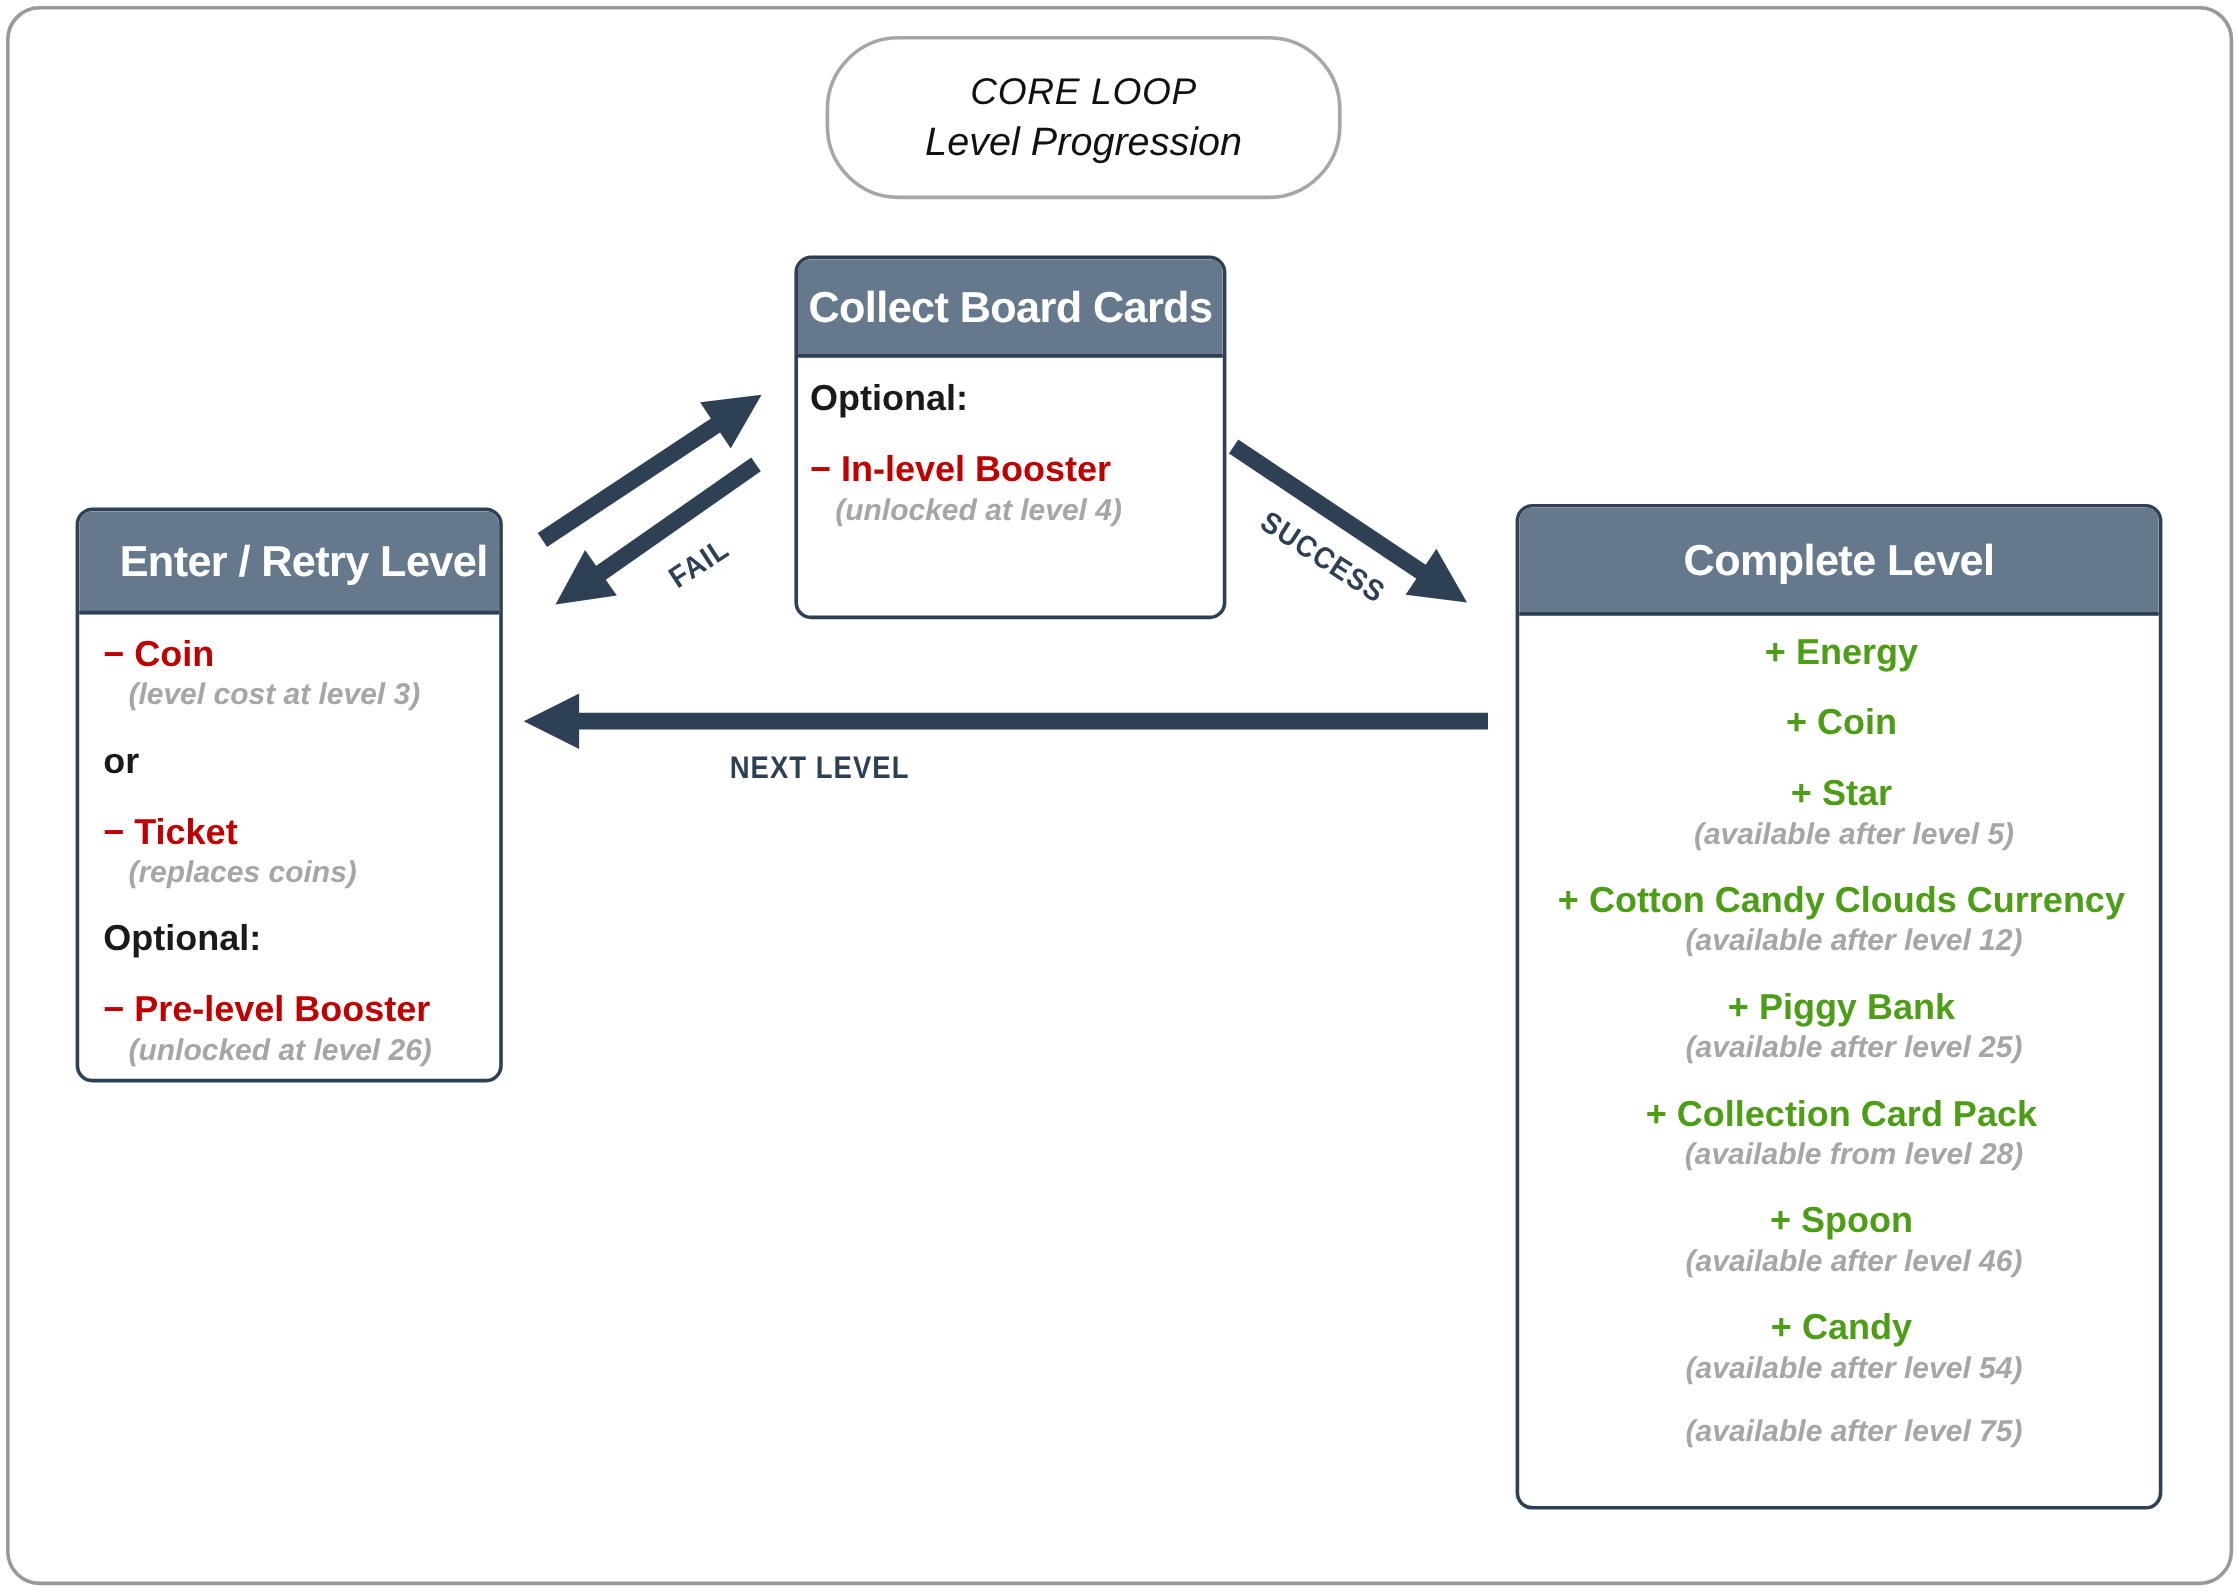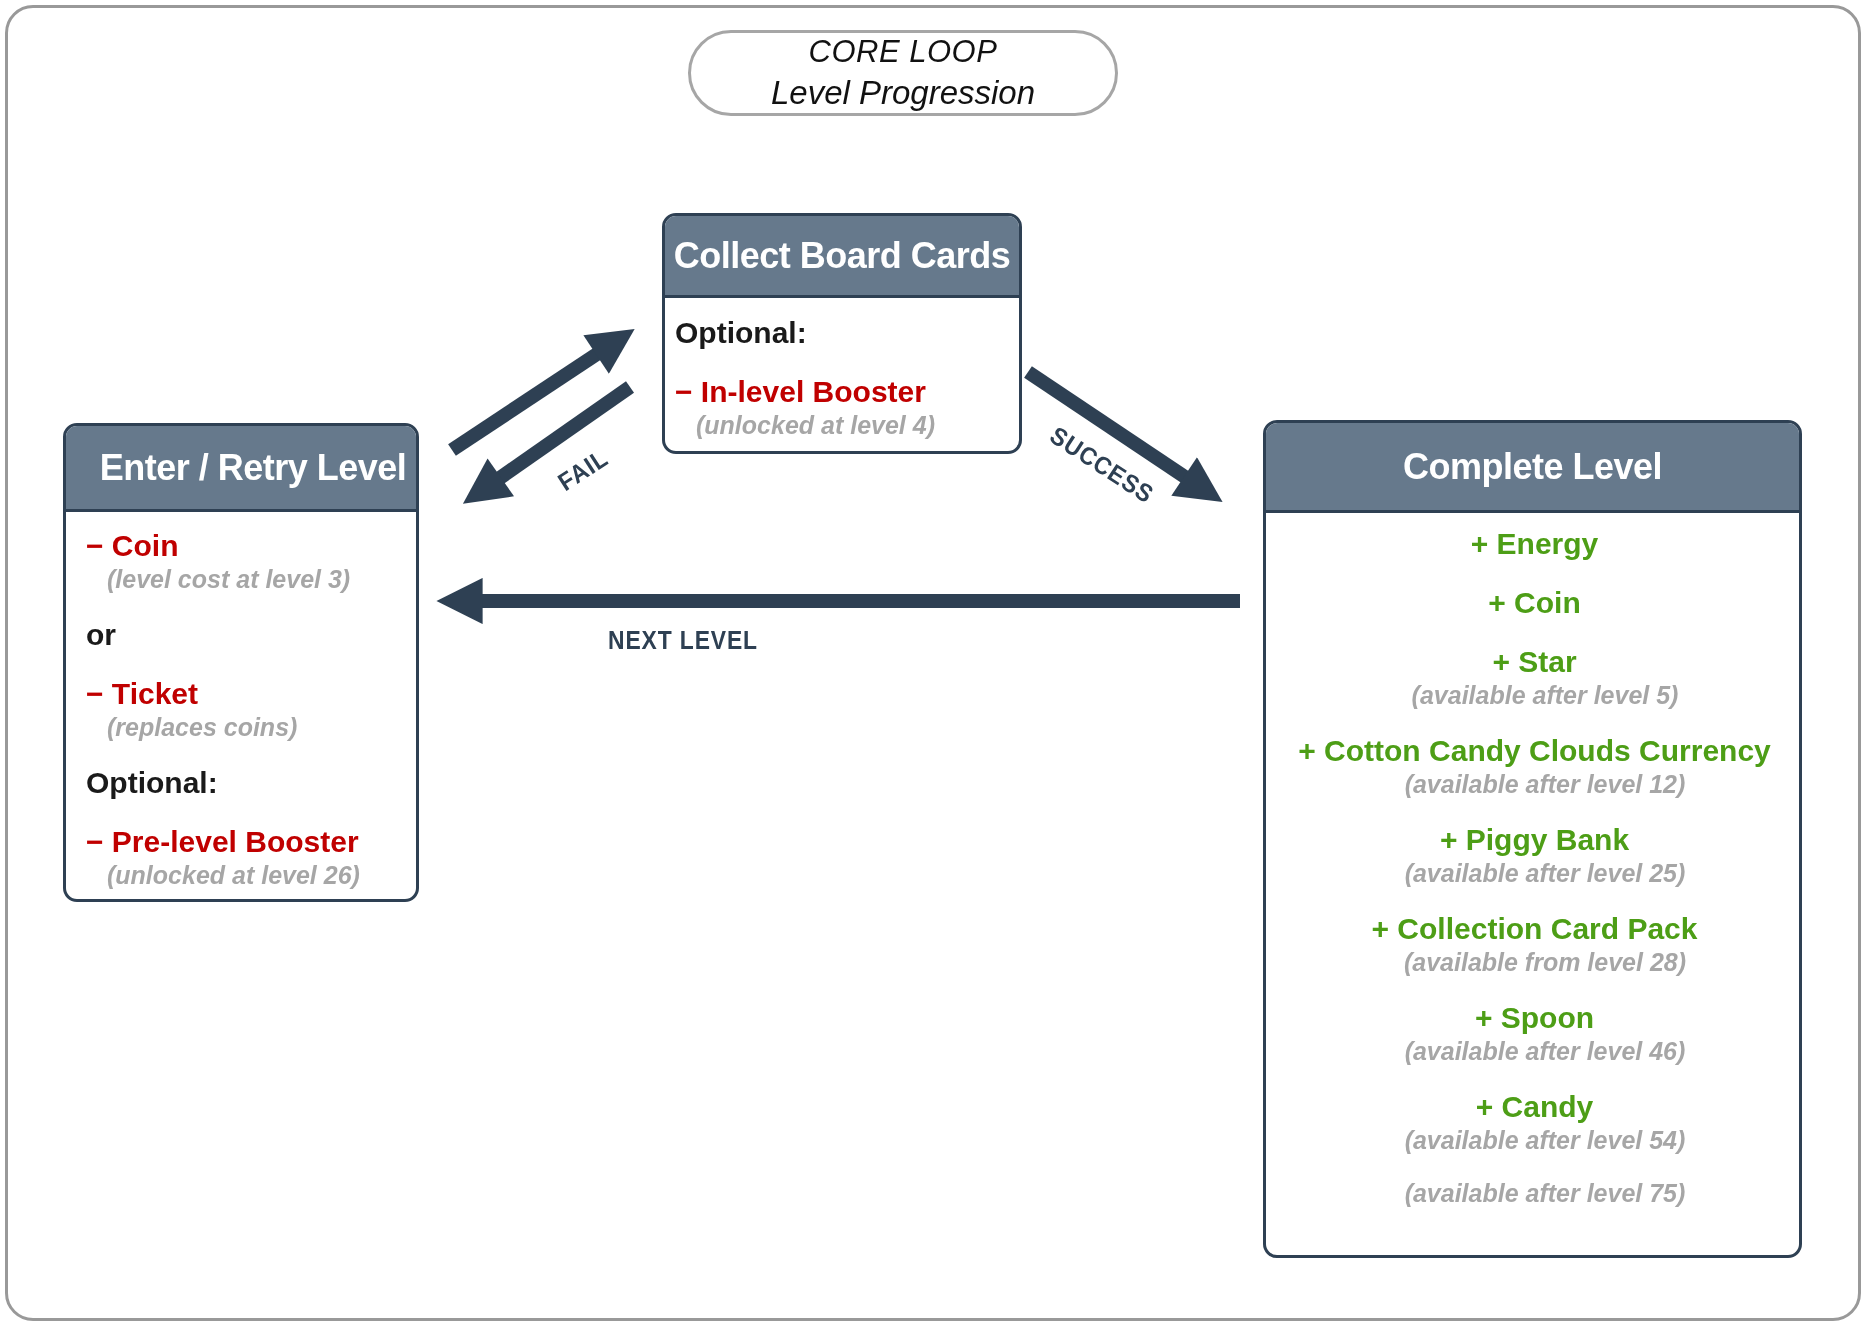--- a/index.html
+++ b/index.html
@@ -18,21 +18,21 @@
   .outer-frame {
     position: absolute;
     left: 5px; top: 5px; right: 5px; bottom: 5px;
     border: 3px solid var(--outer-border, #999999);
     border-radius: 28px;
   }
   
   .title-pill {
     position: absolute;
     left: 688px; top: 30px;
-    width: 430px; height: 86px;
+    width: 430px; height: 136px;
     border: 3px solid var(--pill-border, #a6a6a6);
     border-radius: 61px;
     background: #ffffff;
     display: flex;
     flex-direction: column;
     align-items: center;
     justify-content: center;
     box-sizing: border-box;
   }
   .title-line1 {
@@ -69,21 +69,21 @@
     justify-content: center;
     letter-spacing: -0.5px;
     white-space: nowrap;
   }
   .box-body {
     box-sizing: border-box;
   }
   .box-enter   { left: 63px;   top: 423px; width: 356px; height: 479px; }
   .box-enter   .box-header { height: 83px; padding-left: 24px; }
   .box-enter   .box-body   { padding: 16px 12px 0 20px; }
-  .box-collect { left: 662px;  top: 213px; width: 360px; height: 241px; }
+  .box-collect { left: 662px;  top: 213px; width: 360px; height: 303px; }
   .box-collect .box-header { height: 79px; }
   .box-collect .box-body   { padding: 17px 8px 0 10px; }
   .box-complete{ left: 1263px; top: 420px; width: 539px; height: 838px; text-align: center; }
   .box-complete .box-header{ height: 87px; }
   .box-complete .box-body  { padding: 13px 12px 0 16px; }
   
   .item { margin-bottom: 23px; }
   .item-label {
     font-weight: bold;
     font-size: 30px;

